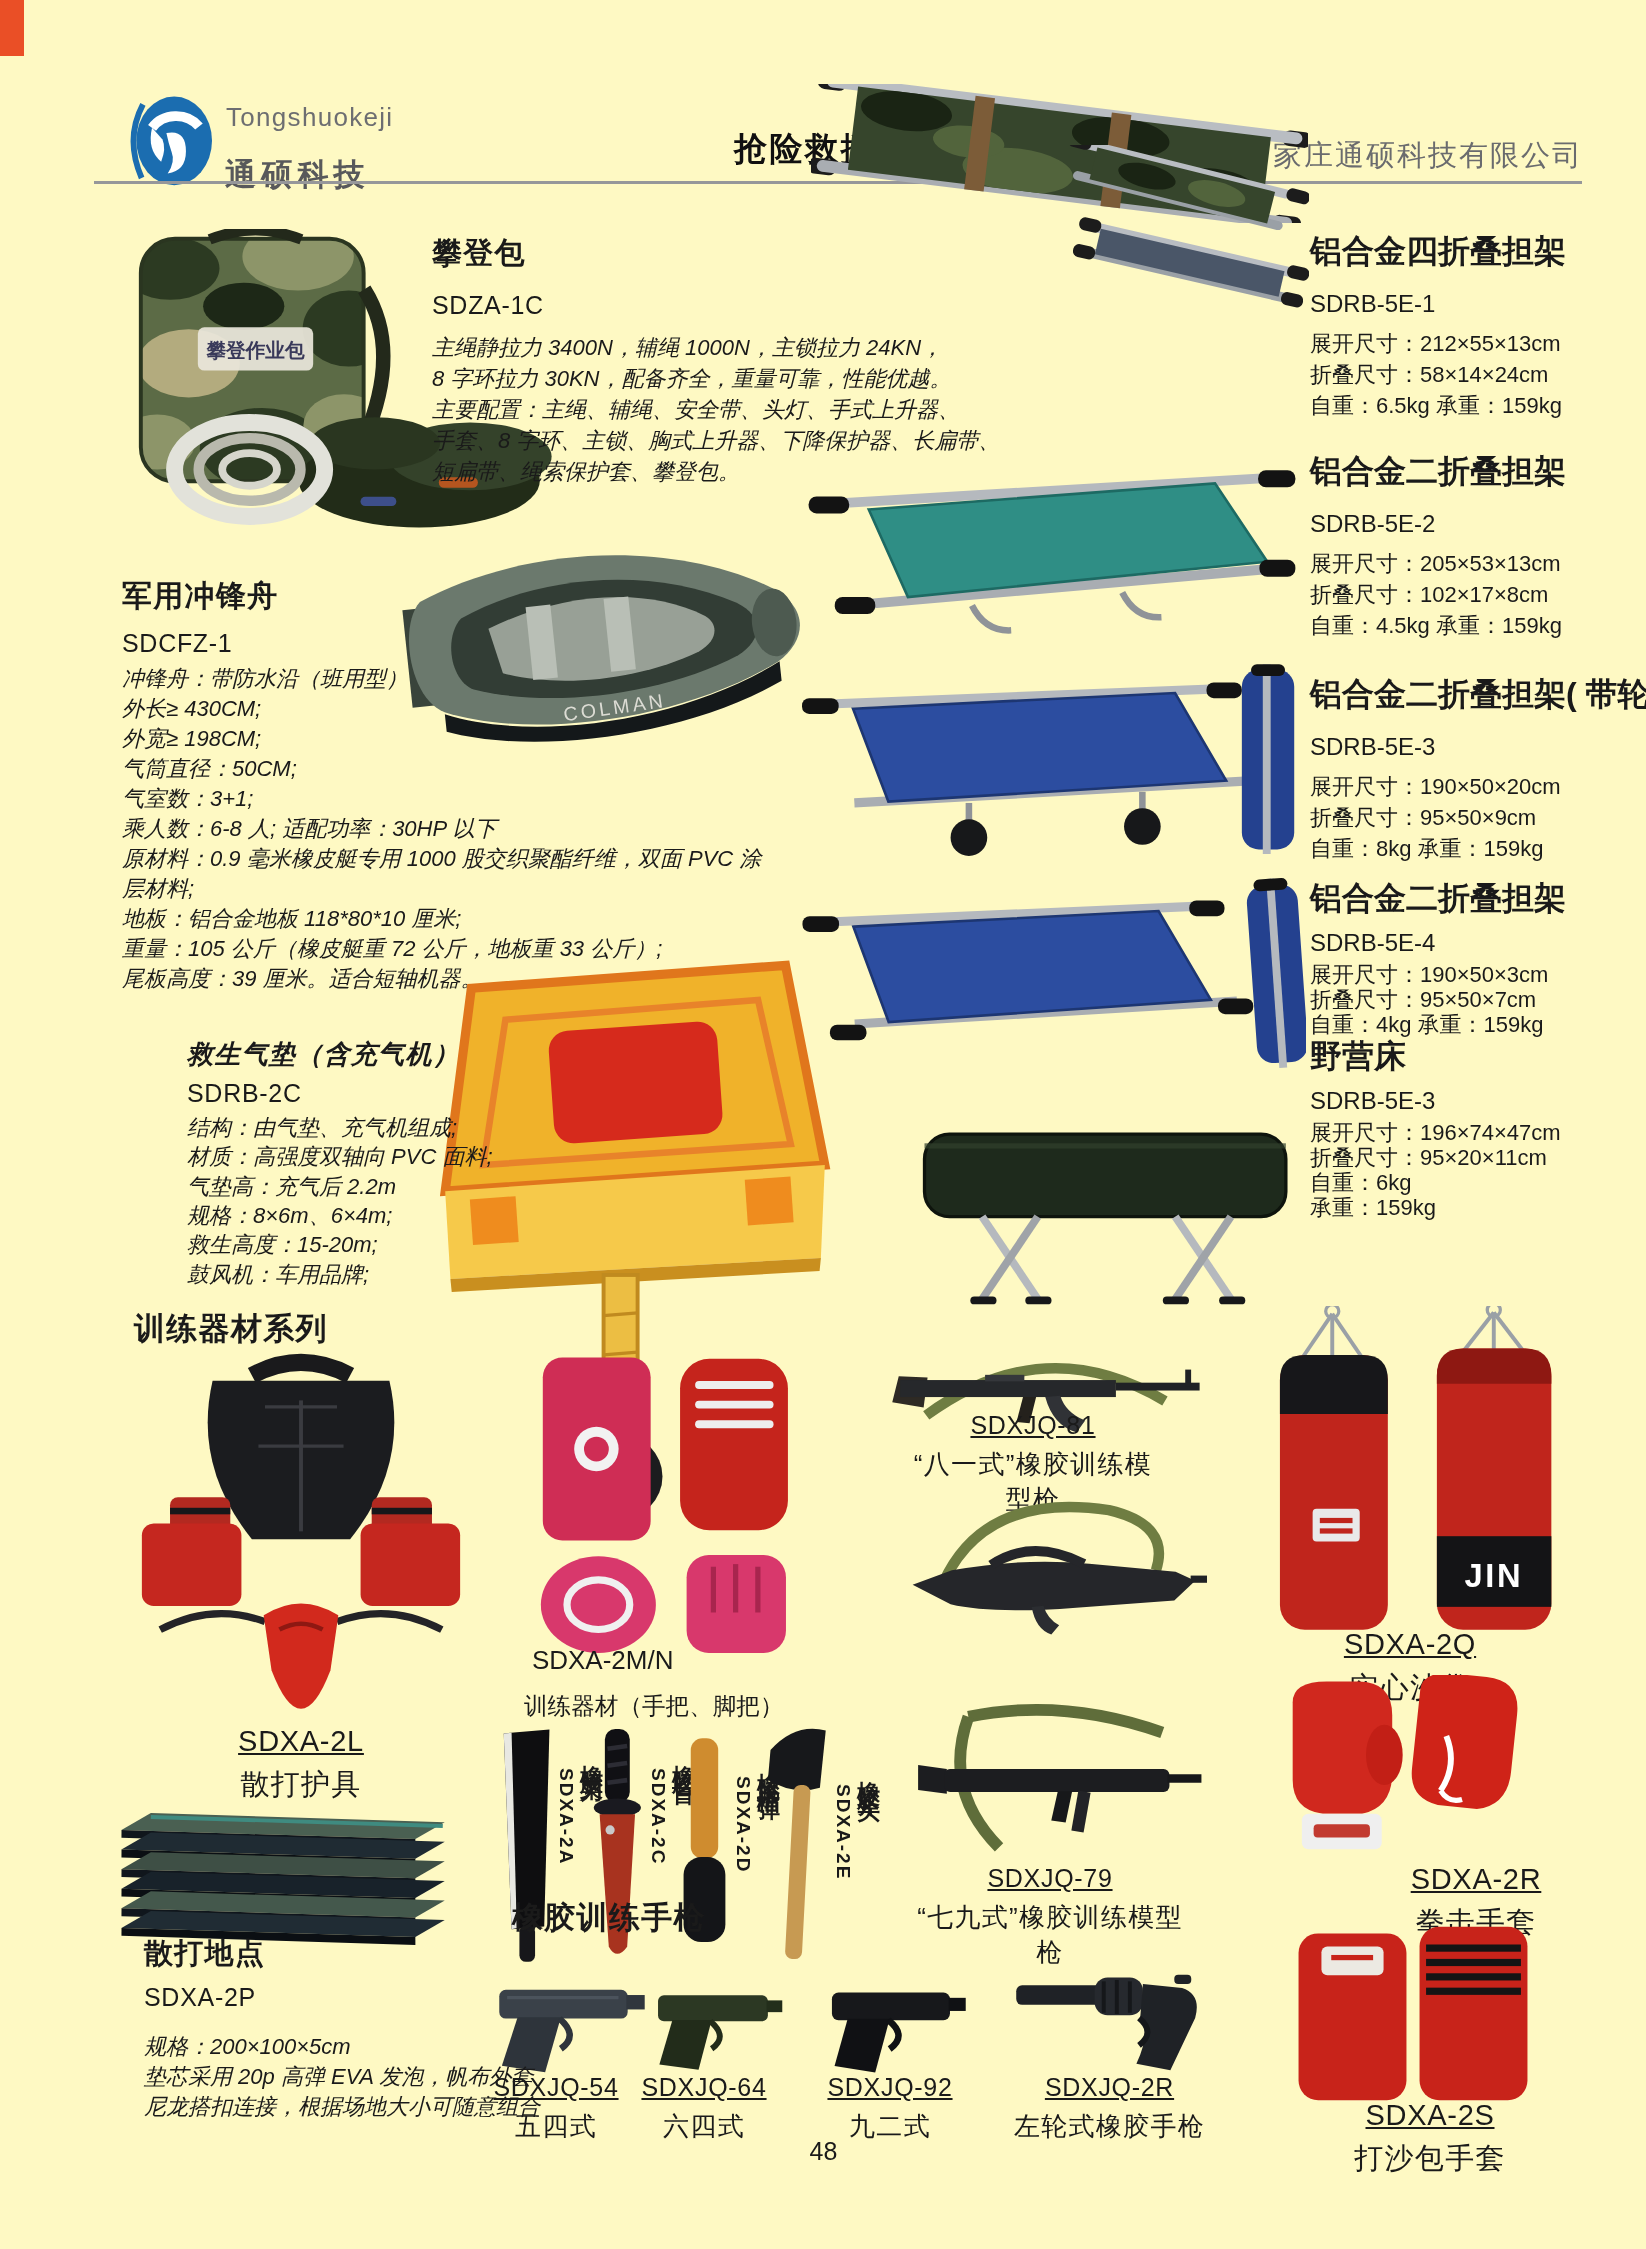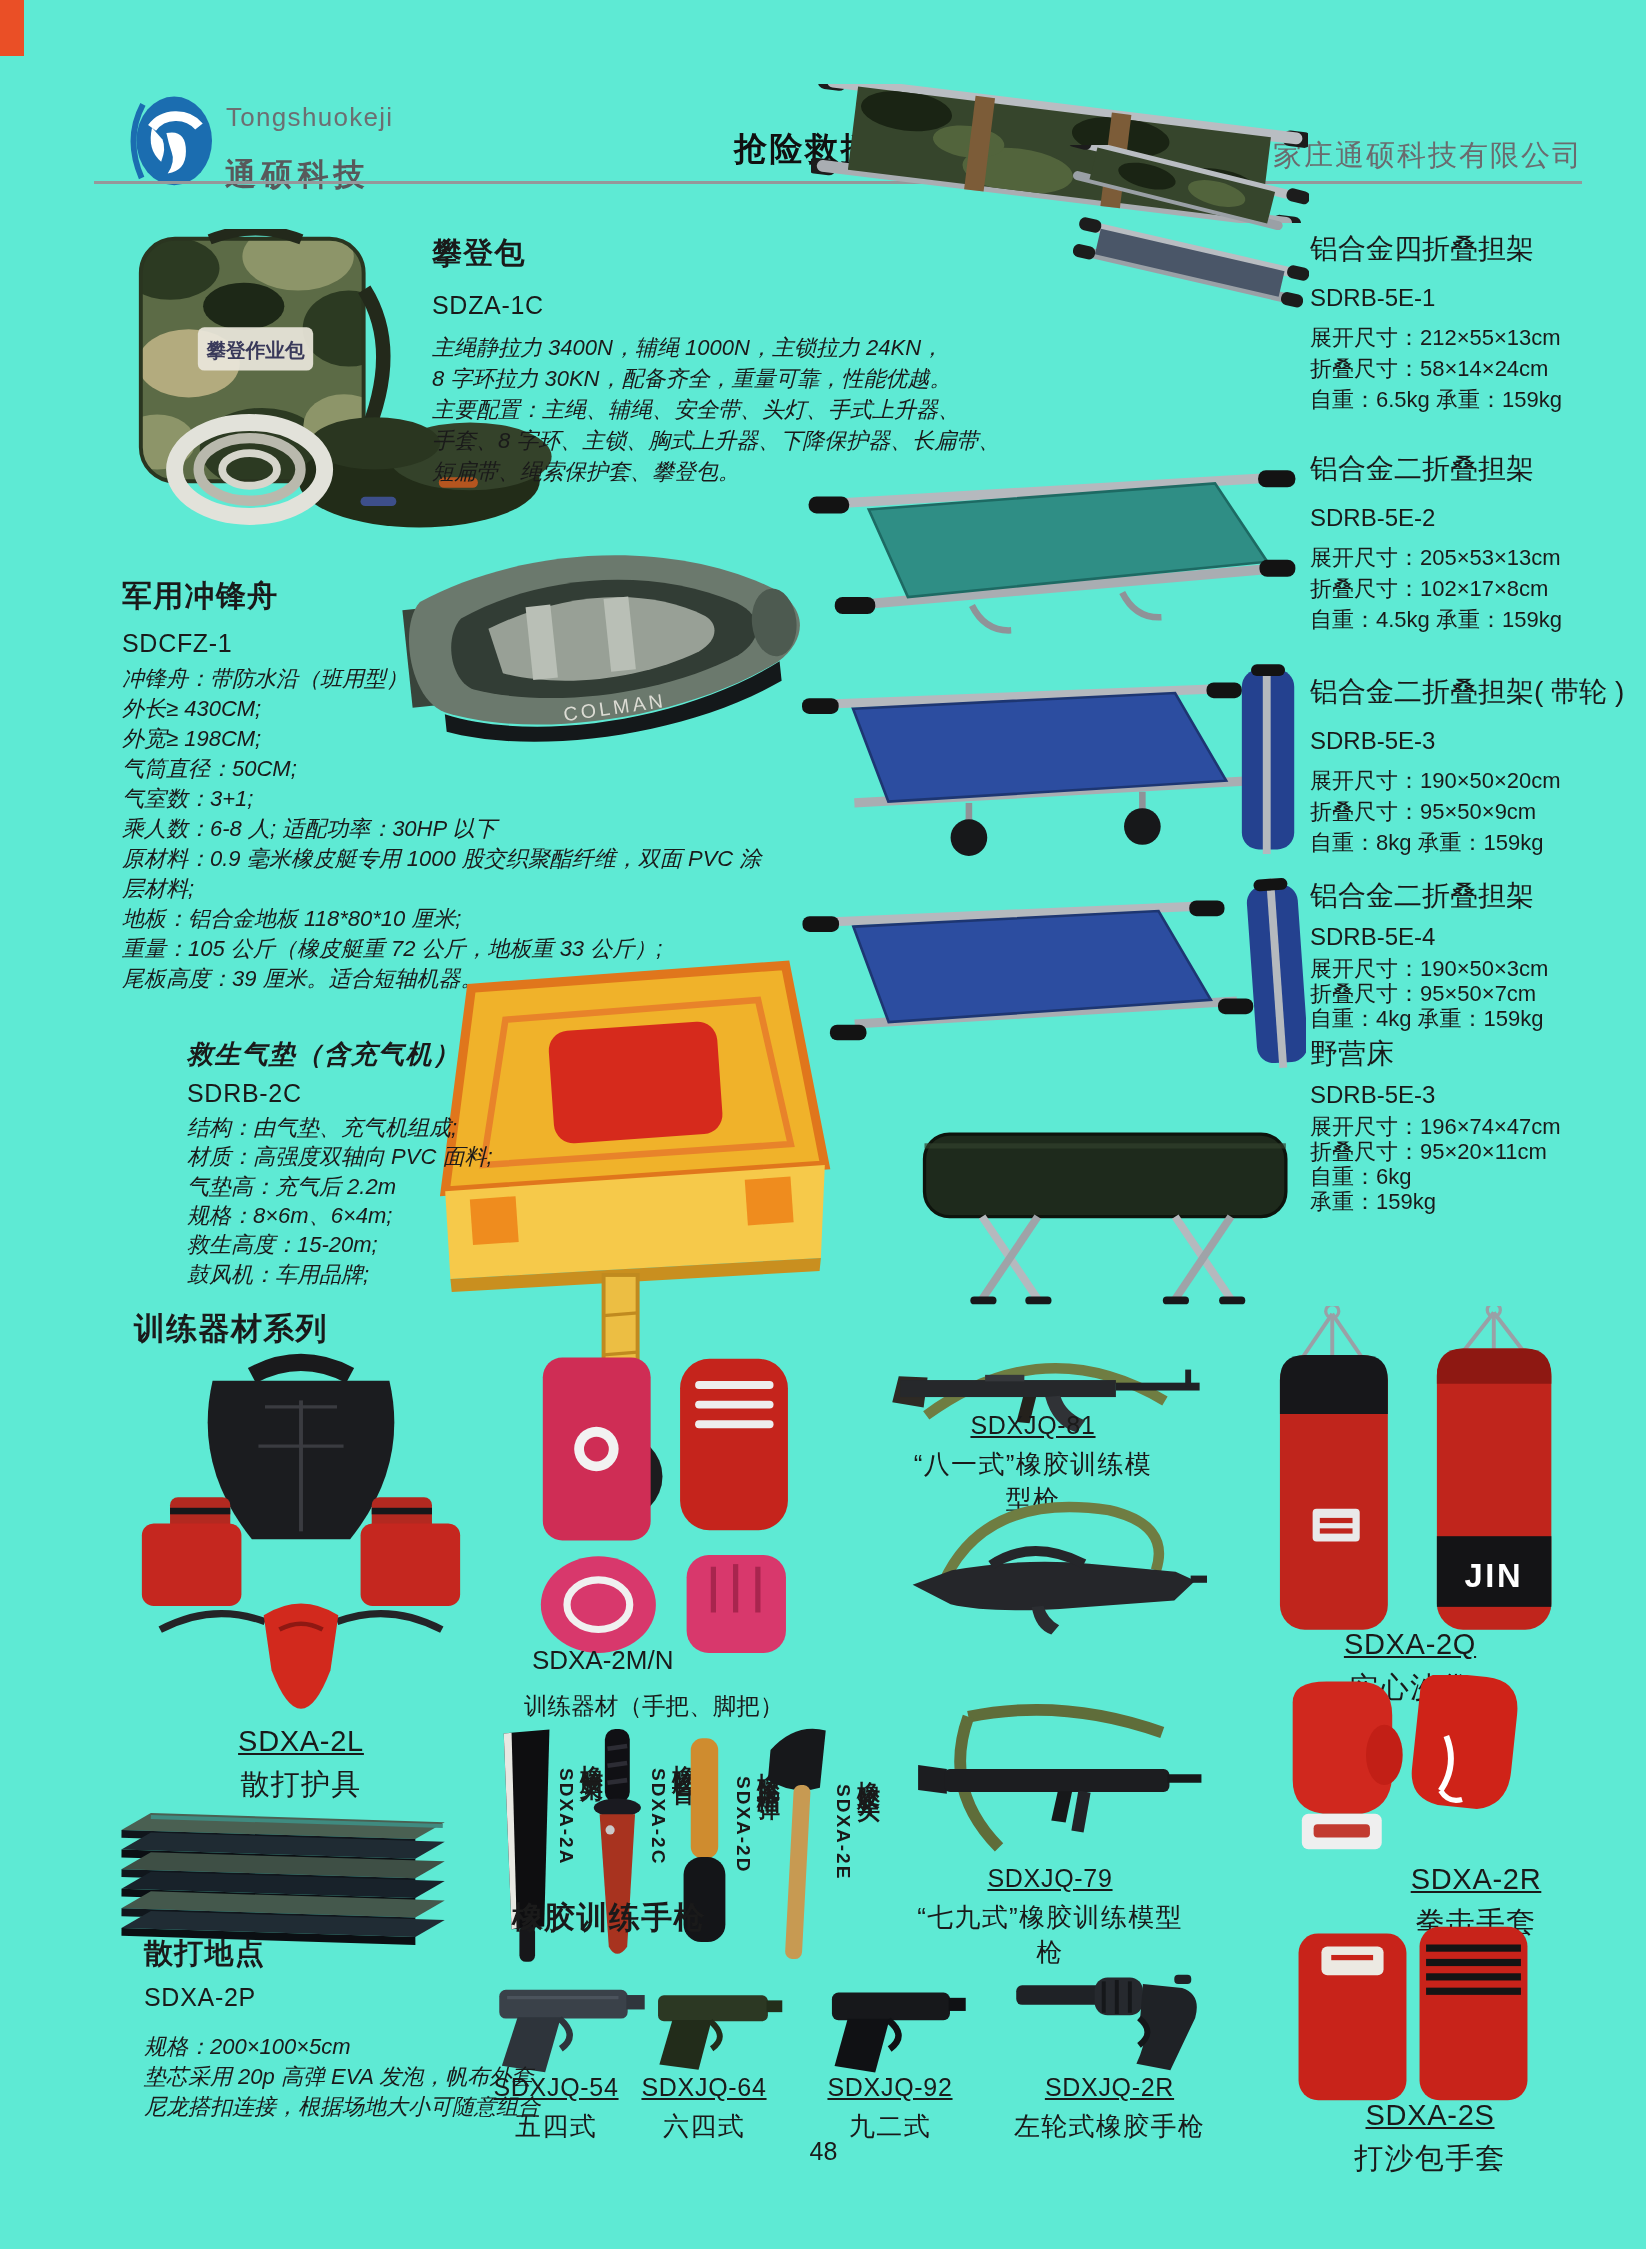--- a/index.html
+++ b/index.html
@@ -1,36 +1,36 @@
 <!DOCTYPE html>
 <html style="font-size:10.5px"><head>
 <meta charset="utf-8">
 <style>
   html,body{margin:0;padding:0;background:#888;}
-  .page{position:relative;width:1647px;height:2250px;background:#5eead4;overflow:hidden;
+  .page{position:relative;width:1647px;height:2250px;background:#fef9c3;overflow:hidden;
         font-family:"Liberation Sans","DejaVu Sans",sans-serif;color:#1a1a1a;}
   .abs{position:absolute;}
   .nowrap{white-space:nowrap;}
   
   .logo-latin{font-size:26px;color:#6d6e71;letter-spacing:1.3px;}
   .logo-cn{font-size:31px;color:#58595b;font-weight:bold;letter-spacing:5.2px;}
   .page-title{font-size:33px;font-weight:bold;color:#101010;letter-spacing:2.6px;}
   .company{font-size:29px;color:#6a6b6e;letter-spacing:2px;text-align:right;}
   .rule{background:#96979a;height:3.3px;}
   .corner-tab{left:0;top:0;width:23.6px;height:56px;background:#ea4f26;}
   
   .sec-title{font-size:30px;font-weight:bold;letter-spacing:1.3px;}
   .sec-title.sm{font-size:26px;font-style:italic;}
   .sec-model{font-size:25px;letter-spacing:0.7px;}
   .spec div{font-size:22px;line-height:31px;white-space:nowrap;font-style:italic;}
   .spec.lh45 div{line-height:29.4px;}
   .spec.lh46 div{line-height:30px;}
   
   .rblock{width:301px;}
-  .rtitle{font-size:28px;font-weight:normal;margin:0 0 15.7px;white-space:nowrap;}
+  .rtitle{font-size:32px;font-weight:bold;margin:0 0 15.7px;white-space:nowrap;}
   .rmodel{font-size:24px;margin:0 0 10.5px;}
   .rline{font-size:22px;line-height:31px;white-space:nowrap;}
   .tight .rtitle{margin-bottom:7.9px;}
   .tight .rmodel{margin-bottom:5.2px;}
   .tight .rline{line-height:25px;}
   
   .clabel{text-align:center;}
   .clabel .code{font-size:25px;letter-spacing:0.7px;text-decoration:underline;}
   .clabel .name{font-size:26px;margin-top:6.5px;letter-spacing:1.3px;}
   .clabel.big .code{font-size:29px;}

